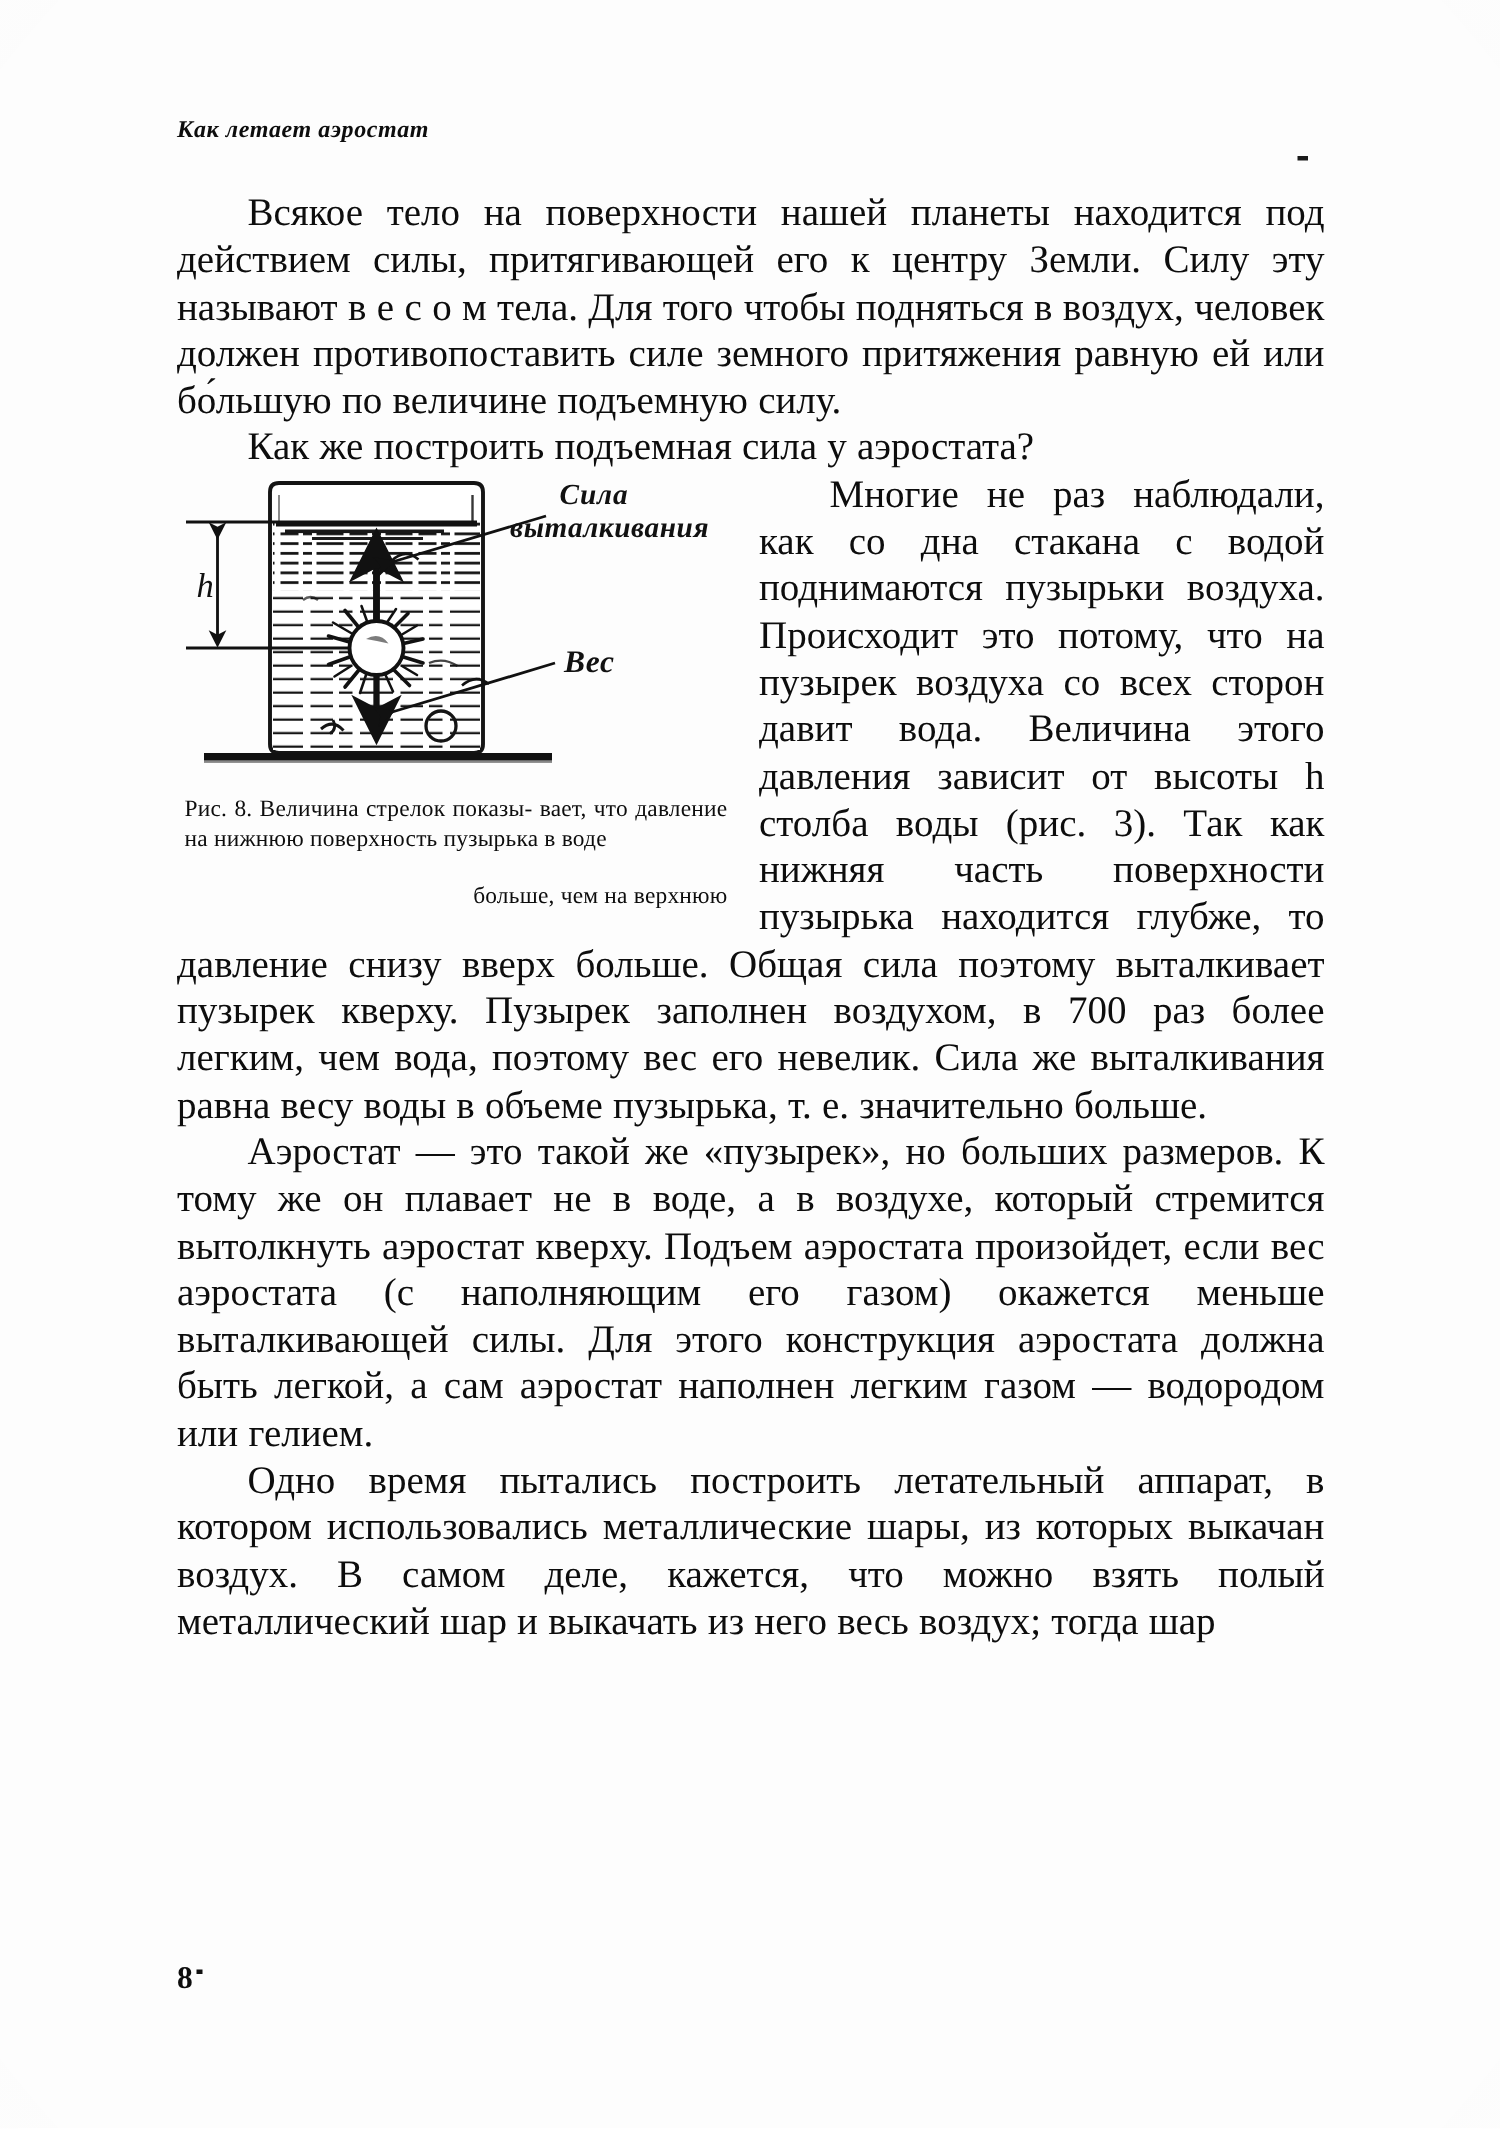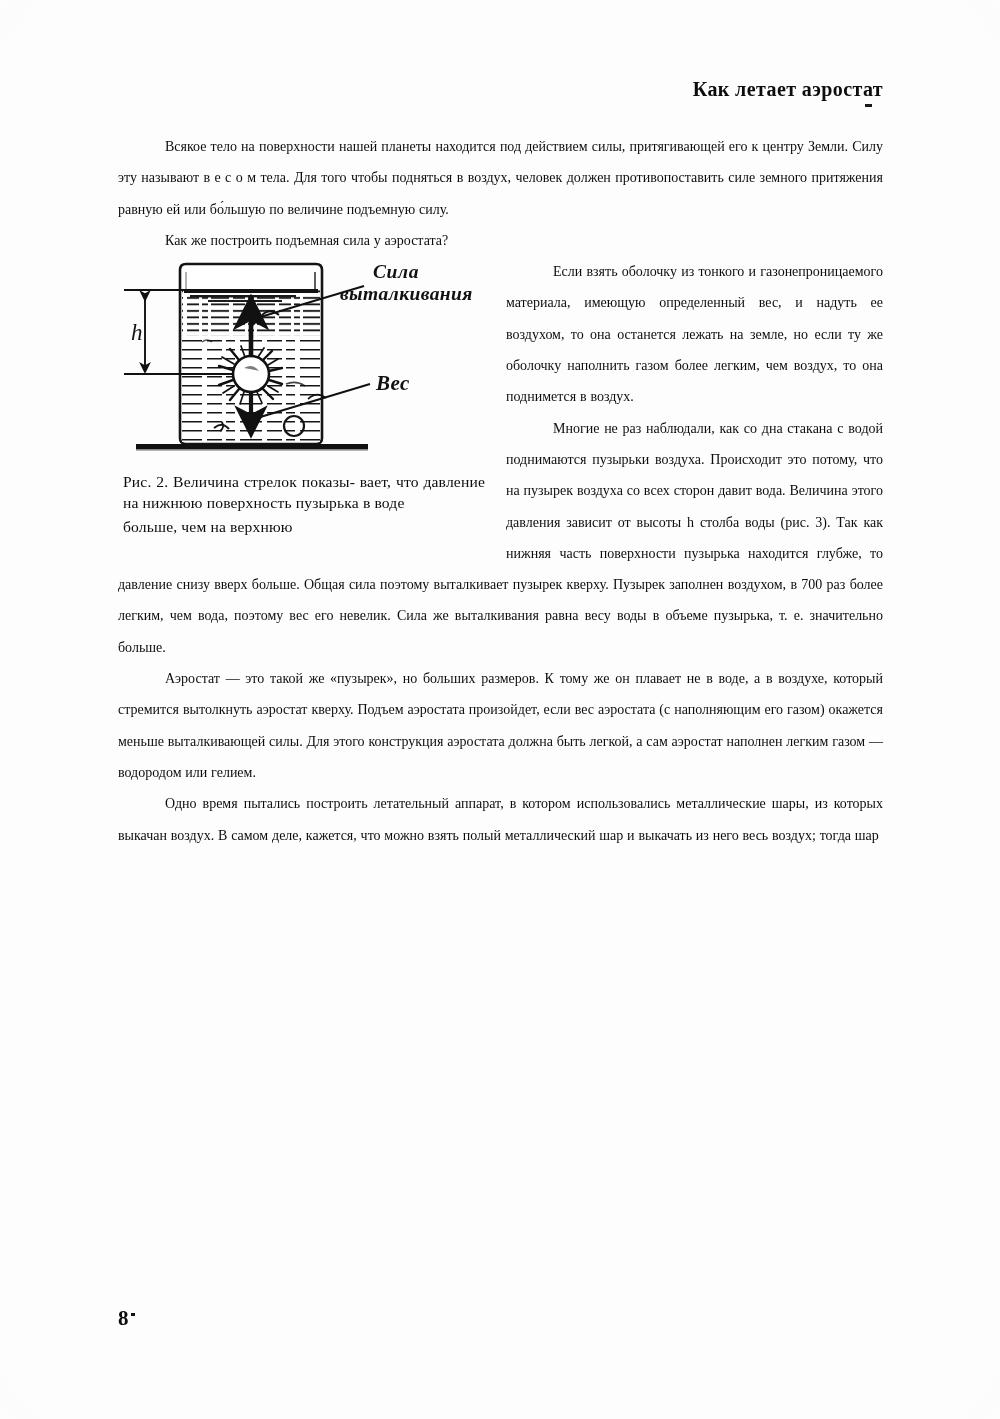--- a/index.html
+++ b/index.html
@@ -36,40 +36,41 @@
   }
 
   .content {
     position: absolute;
     left: 118px;
     top: 78px;
     width: 765px;
   }
 
   h1.title {
-    font-size: 20px;
+    font-size: 16px;
     font-weight: bold;
-    text-align: right;
+    text-align: left;
     margin: 0 0 30px 0;
     letter-spacing: 0.4px;
     font-family: "Liberation Serif", "DejaVu Serif", serif;
+    font-style: italic;
   }
 
   .title-dot {
     position: absolute;
     right: 128px;
     top: 104px;
     width: 7px;
     height: 3px;
     background: #1a1a1a;
   }
 
   p.para {
     margin: 0;
-    font-size: 14px;
+    font-size: 26px;
     line-height: 31.3px;
     text-align: justify;
     text-indent: 47px;
     text-justify: inter-word;
     word-spacing: 0.3px;
     hyphens: manual;
   }
 
   
   .figure-float {
@@ -87,22 +88,22 @@
   .fig-caption {
     font-size: 15.6px;
     line-height: 20.5px;
     text-align: justify;
     margin: 10px 0 0 0;
     padding: 0 5px 0 5px;
     letter-spacing: 0.15px;
   }
   .fig-caption .lastline {
     display: block;
-    text-align: left;
-    margin-top: 4px;
+    text-align: right;
+    margin-top: 17px;
   }
 
   
   .fig-svg { display:block; }
 
   .page-number {
     position: absolute;
     left: 118px;
     top: 1306px;
     font-size: 21px;
@@ -240,28 +241,27 @@
           <path d="M190,143 q9,-8 18,-1" fill="none" stroke="#111" stroke-width="1.7"></path>
 
           <text x="255" y="22" font-family="Liberation Serif, DejaVu Serif, serif" font-size="19.5" font-style="italic" font-weight="600" fill="#111" letter-spacing="0.6">Сила</text>
           <text x="222" y="44" font-family="Liberation Serif, DejaVu Serif, serif" font-size="19.5" font-style="italic" font-weight="600" fill="#111" letter-spacing="0.4">выталкивания</text>
 
           <text x="258" y="134" font-family="Liberation Serif, DejaVu Serif, serif" font-size="21" font-style="italic" font-weight="600" fill="#111" letter-spacing="0.5">Вес</text>
         </svg>
       </div>
 
       <div class="fig-caption">
-        <span>Рис. 2. Величина стрелок показы-</span>
+        <span>Рис. 8. Величина стрелок показы-</span>
         <span>вает, что давление на нижнюю</span>
         <span>поверхность пузырька в воде</span>
         <span class="lastline">больше, чем на верхнюю</span>
       </div>
     </div>
 
-    <p class="para">Если взять оболочку из тонкого и газонепроницаемого материала, имеющую определенный вес, и надуть ее воздухом, то она останется лежать на земле, но если ту же оболочку наполнить газом более легким, чем воздух, то она поднимется в воздух.</p>
     <p class="para">Многие не раз наблюдали, как со дна стакана с водой поднимаются пузырьки воздуха. Происходит это потому, что на пузырек воздуха со всех сторон давит вода. Величина этого давления зависит от высоты h столба воды (рис. 3). Так как нижняя часть поверхности пузырька находится глубже, то давление снизу вверх больше. Общая сила поэтому выталкивает пузырек кверху. Пузырек заполнен воздухом, в 700 раз более легким, чем вода, поэтому вес его невелик. Сила же выталкивания равна весу воды в объеме пузырька, т. е. значительно больше.</p>
 
     <div class="clearer"></div>
 
     <p class="para">Аэростат — это такой же «пузырек», но больших размеров. К тому же он плавает не в воде, а в воздухе, который стремится вытолкнуть аэростат кверху. Подъем аэростата произойдет, если вес аэростата (с наполняющим его газом) окажется меньше выталкивающей силы. Для этого конструкция аэростата должна быть легкой, а сам аэростат наполнен легким газом — водородом или гелием.</p>
     <p class="para">Одно время пытались построить летательный аппарат, в котором использовались металлические шары, из которых выкачан воздух. В самом деле, кажется, что можно взять полый металлический шар и выкачать из него весь воздух; тогда шар</p>
   </div>
 
   <div class="page-number"><span>8</span><span class="tick"></span></div>
 </div>

